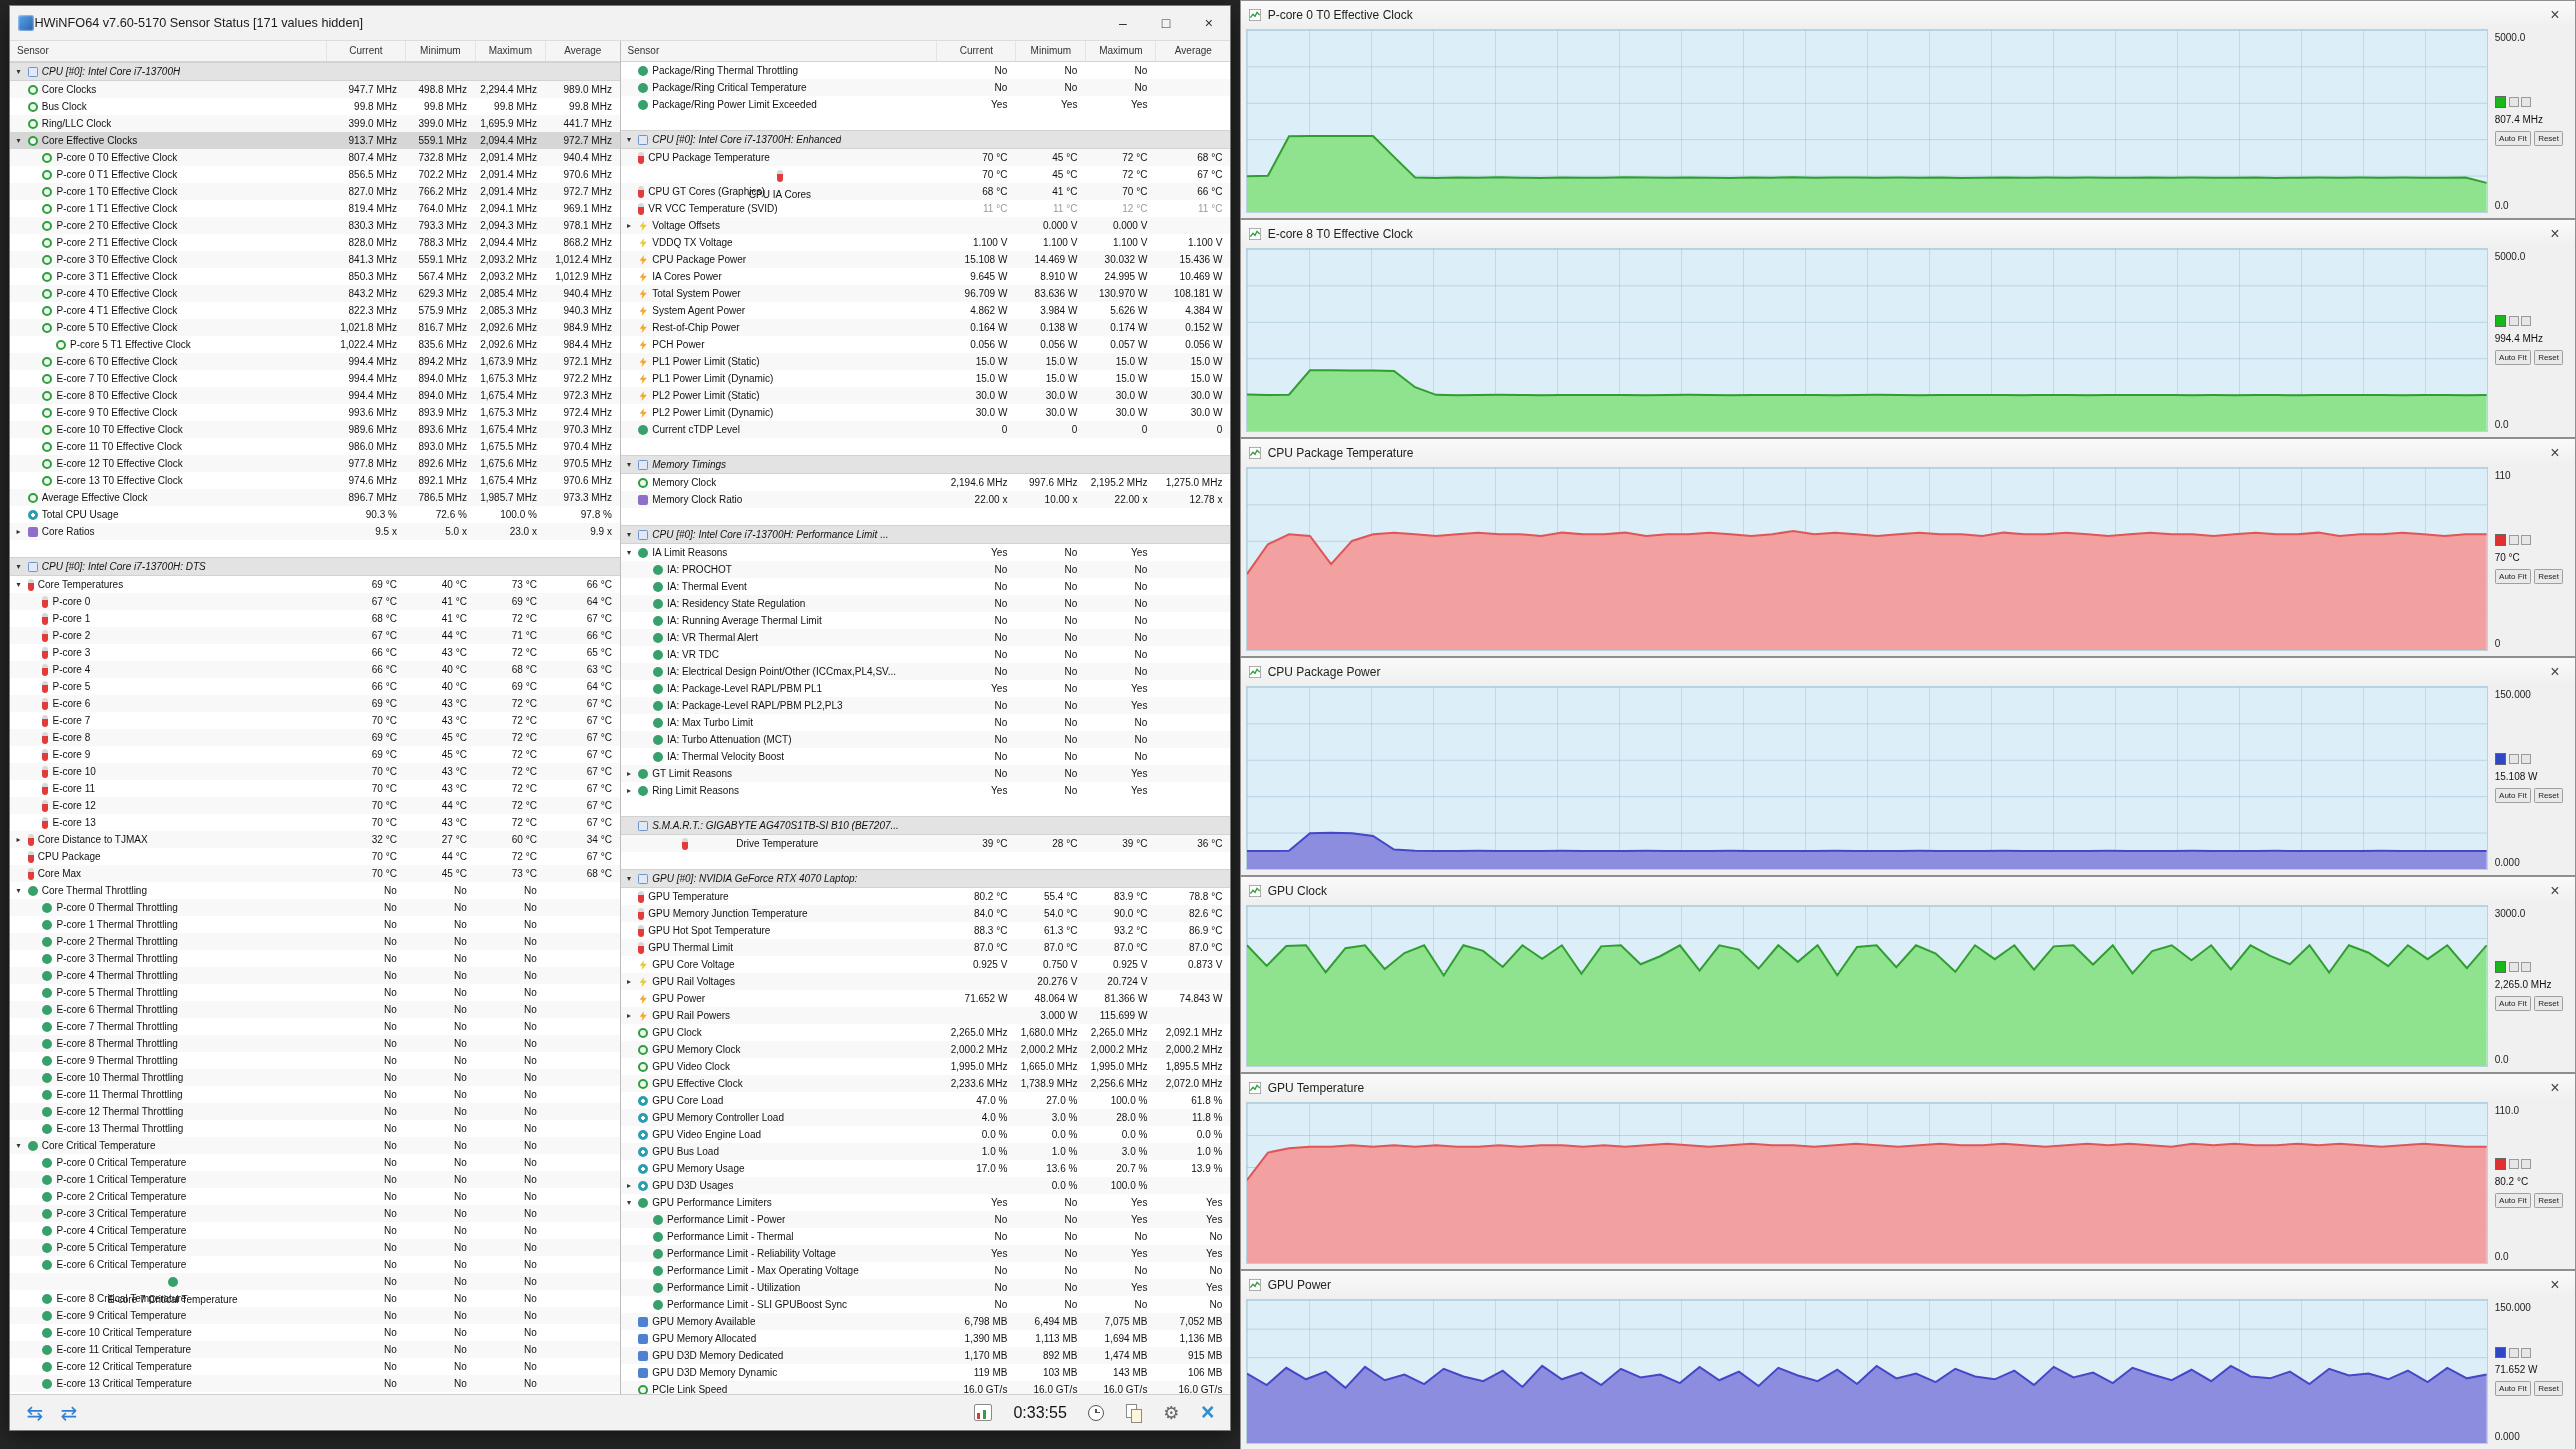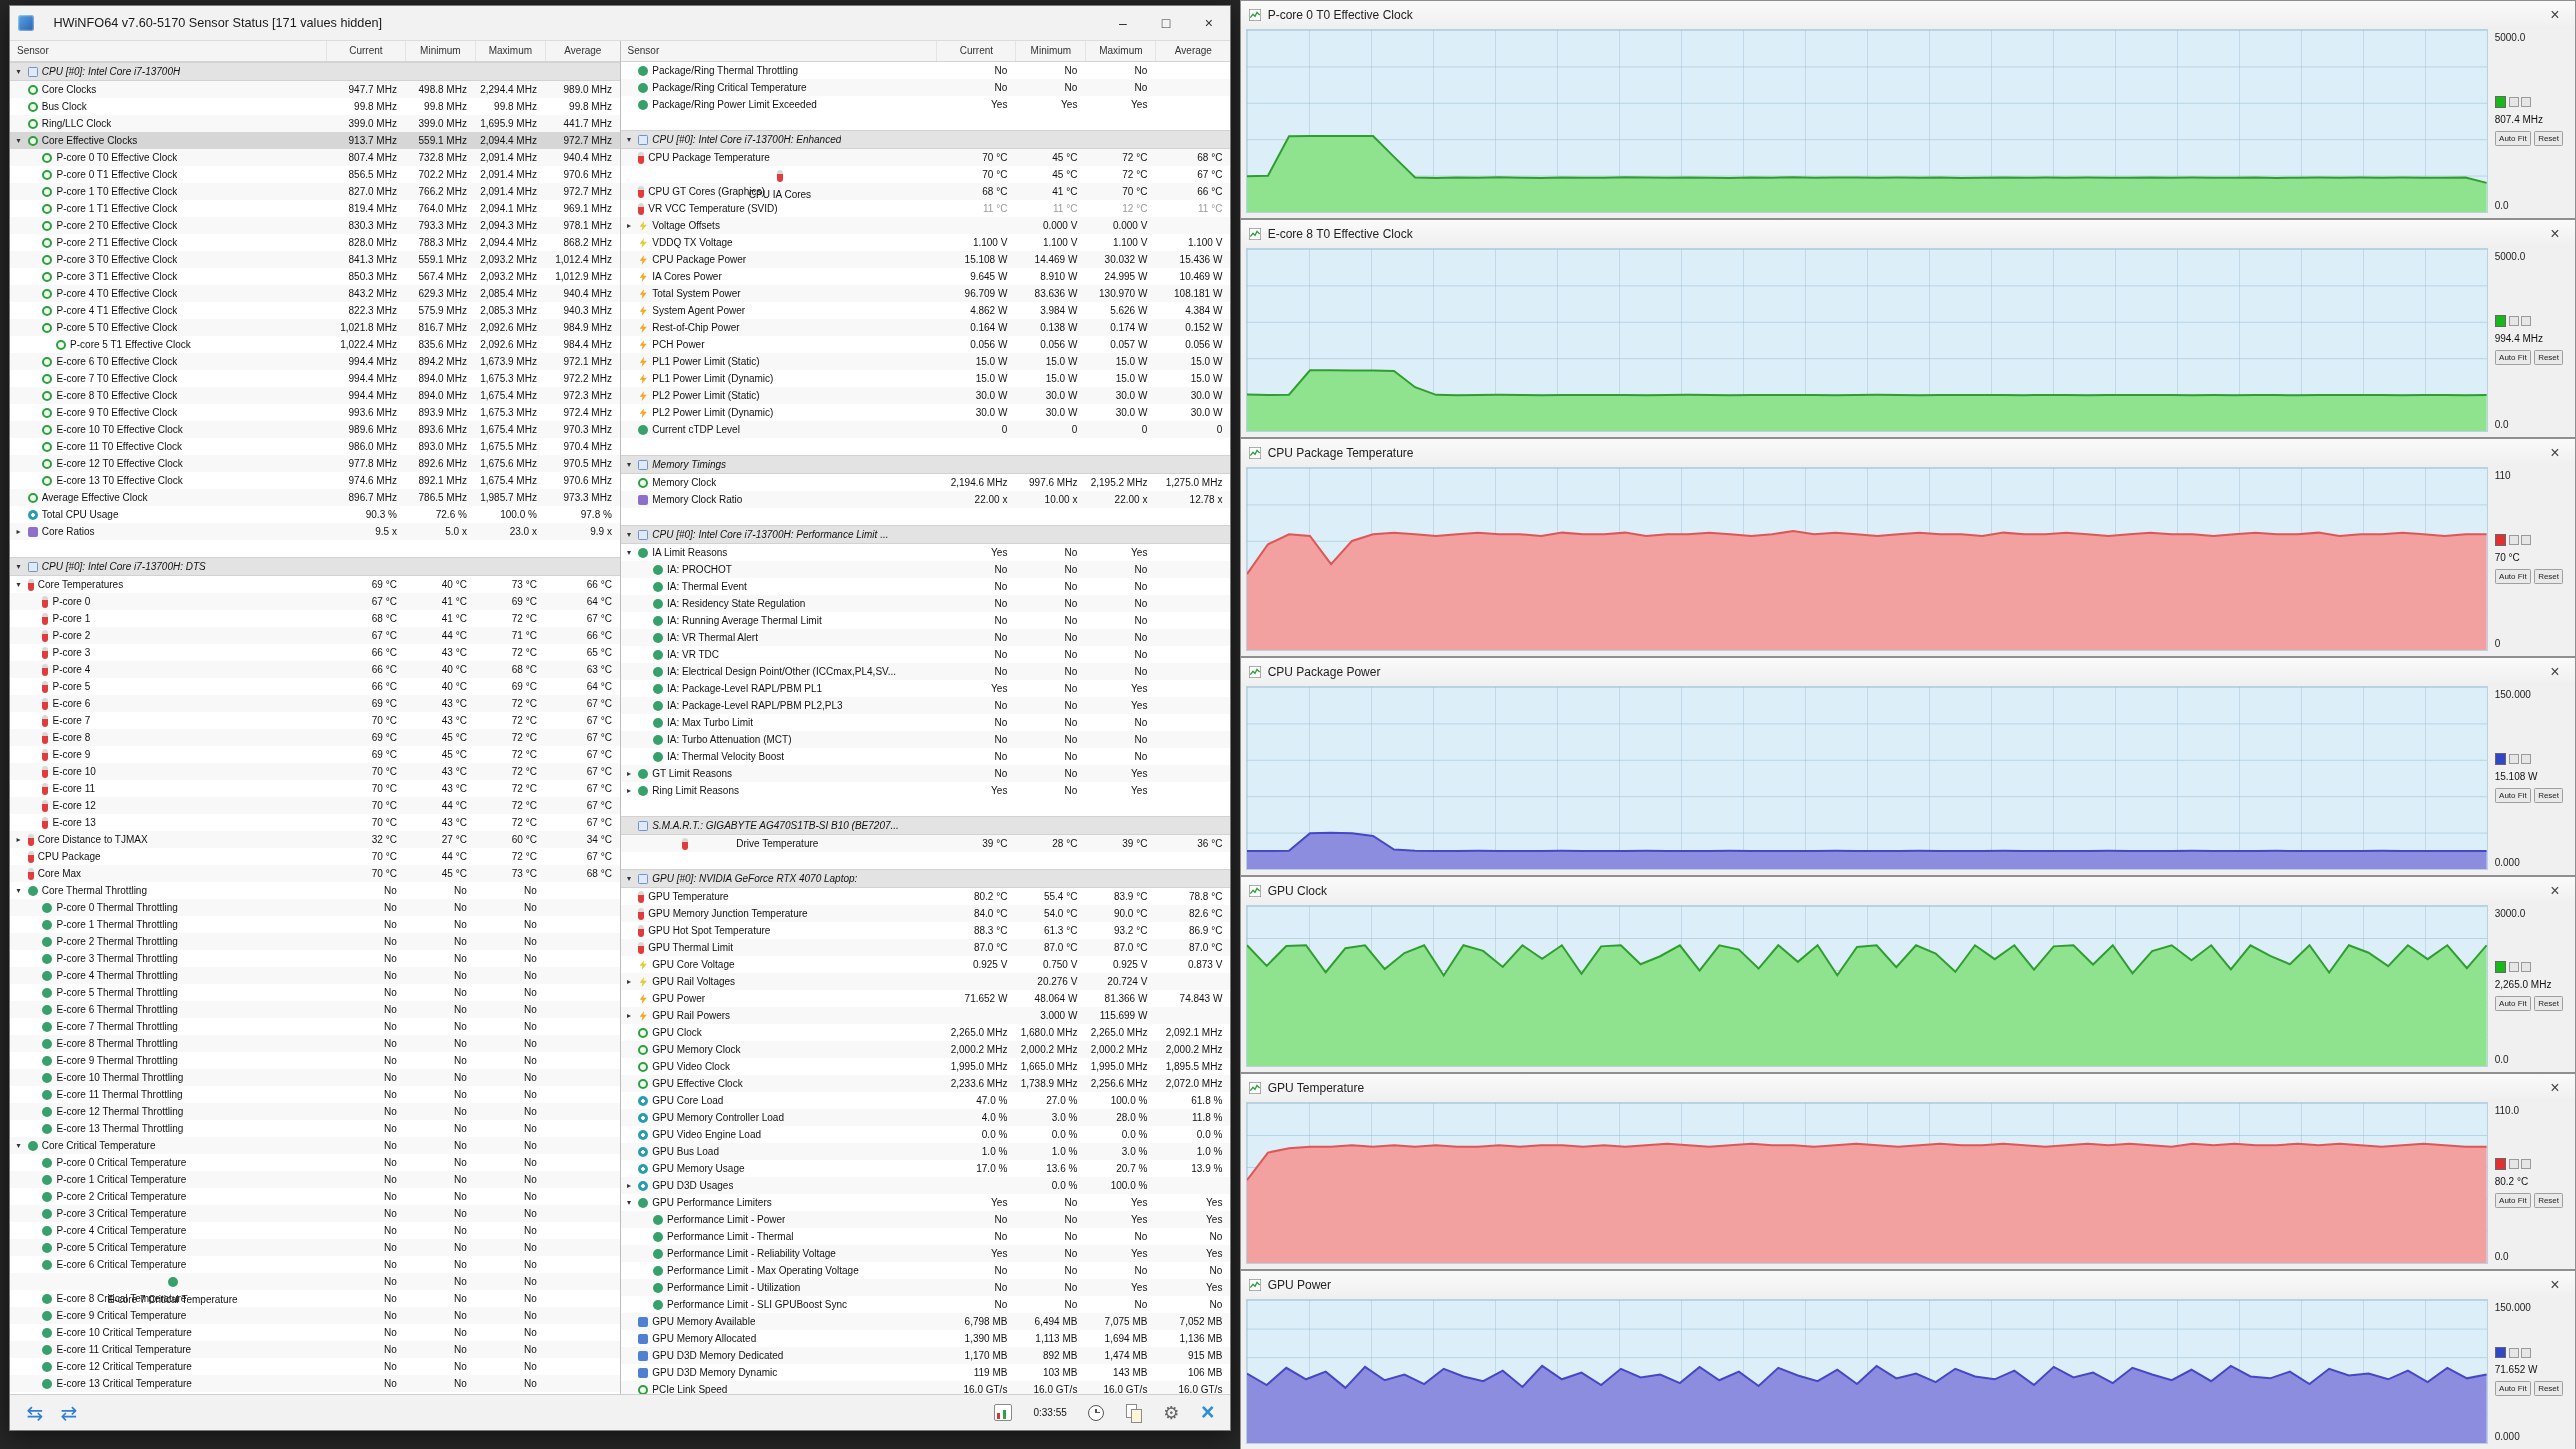--- a/index.html
+++ b/index.html
@@ -1,20 +1,20 @@
 <!DOCTYPE html>
 <html style="font-size:10.7px"><head>
 <meta charset="utf-8">
 <style>
   html,body{margin:0;padding:0}
   body{width:2576px;height:1449px;background:#262626;font-family:"Liberation Sans",sans-serif;position:relative;overflow:hidden}
 
   
   #sensor-window{position:absolute;left:9.4px;top:5.4px;width:1222px;height:1426px;background:#fff;border:0.7px solid #7a7a7a;box-shadow:0 5.4px 23px rgba(0,0,0,.55);display:flex;flex-direction:column;box-sizing:border-box}
-  .titlebar{height:34px;background:#f2f2f2;display:flex;align-items:center;padding-left:8px;gap:19px;border-bottom:0.7px solid #dcdcdc;flex:none}
+  .titlebar{height:34px;background:#f2f2f2;display:flex;align-items:center;padding-left:8px;gap:0;border-bottom:0.7px solid #dcdcdc;flex:none}
   .appicon{width:16px;height:16px;border-radius:2.7px;background:linear-gradient(135deg,#59a7e8,#2b5fb0);box-shadow:inset 0 0 0 1.3px rgba(255,255,255,.35);flex:none}
   .wtitle{font-size:12.7px;color:#1a1a1a;white-space:nowrap}
   .caps{margin-left:auto;display:flex;height:100%}
   .cap{width:43px;display:flex;align-items:center;justify-content:center;font-size:14px;color:#333}
 
   .panes{flex:1;display:flex;min-height:0}
   .pane{flex:1;display:flex;flex-direction:column;min-width:0}
   .pane.left{border-right:0.7px solid #bdbdbd}
   .phead{display:grid;grid-template-columns:minmax(0,1fr) 79px 70px 70px 75px;height:20px;line-height:20px;background:#f5f5f5;border-bottom:0.7px solid #d4d4d4;font-size:10px;color:#333;flex:none}
   .phead .hc{text-align:center;border-left:0.7px solid #e4e4e4;overflow:hidden}
@@ -43,21 +43,21 @@
   .ic-status{border-radius:50%;background:#37a06b}
   .ic-mem{background:#4f81d0}
   .ic-sec{background:#dfe9f7;border:1.3px solid #6f94c8;border-radius:1.3px}
 
   .statusbar{height:35px;flex:none;border-top:0.7px solid #cfcfcf;background:#f2f2f2;display:flex;align-items:center;padding:0 16px;gap:17.4px}
   .navbtn{font-size:20px;color:#2f7fd6;line-height:1}
   .sb-right{margin-left:auto;display:flex;align-items:center;gap:21.5px}
   .sens-ic{width:16px;height:14.8px;border:1.3px solid #8a8a8a;border-radius:2px;position:relative;background:#fff}
   .sens-ic::before{content:"";position:absolute;left:2px;bottom:1.3px;width:3.4px;height:6px;background:#d23b3b}
   .sens-ic::after{content:"";position:absolute;left:8px;bottom:1.3px;width:3.4px;height:8.7px;background:#2fa34a}
-  .timetext{font-size:10px;color:#111}
+  .timetext{font-size:16px;color:#111}
   .clock-ic{width:16px;height:16px;border:1.3px solid #555;border-radius:50%;position:relative;background:#fff;box-sizing:border-box}
   .clock-ic::before{content:"";position:absolute;left:6px;top:2.7px;width:1.3px;height:4.7px;background:#555}
   .clock-ic::after{content:"";position:absolute;left:6px;top:6px;width:4.7px;height:1.3px;background:#555}
   .copy-ic{width:16px;height:18px;position:relative}
   .copy-ic::before{content:"";position:absolute;left:0;top:0;width:9.4px;height:12px;background:#fff;border:1.3px solid #8a8a8a}
   .copy-ic::after{content:"";position:absolute;left:4.7px;top:4.7px;width:9.4px;height:12px;background:#fdf6da;border:1.3px solid #8a8a8a}
   .gear{font-size:18px;color:#666;line-height:1}
   .xbtn{font-size:23px;color:#2b8fd6;font-weight:bold;line-height:1}
 
   

